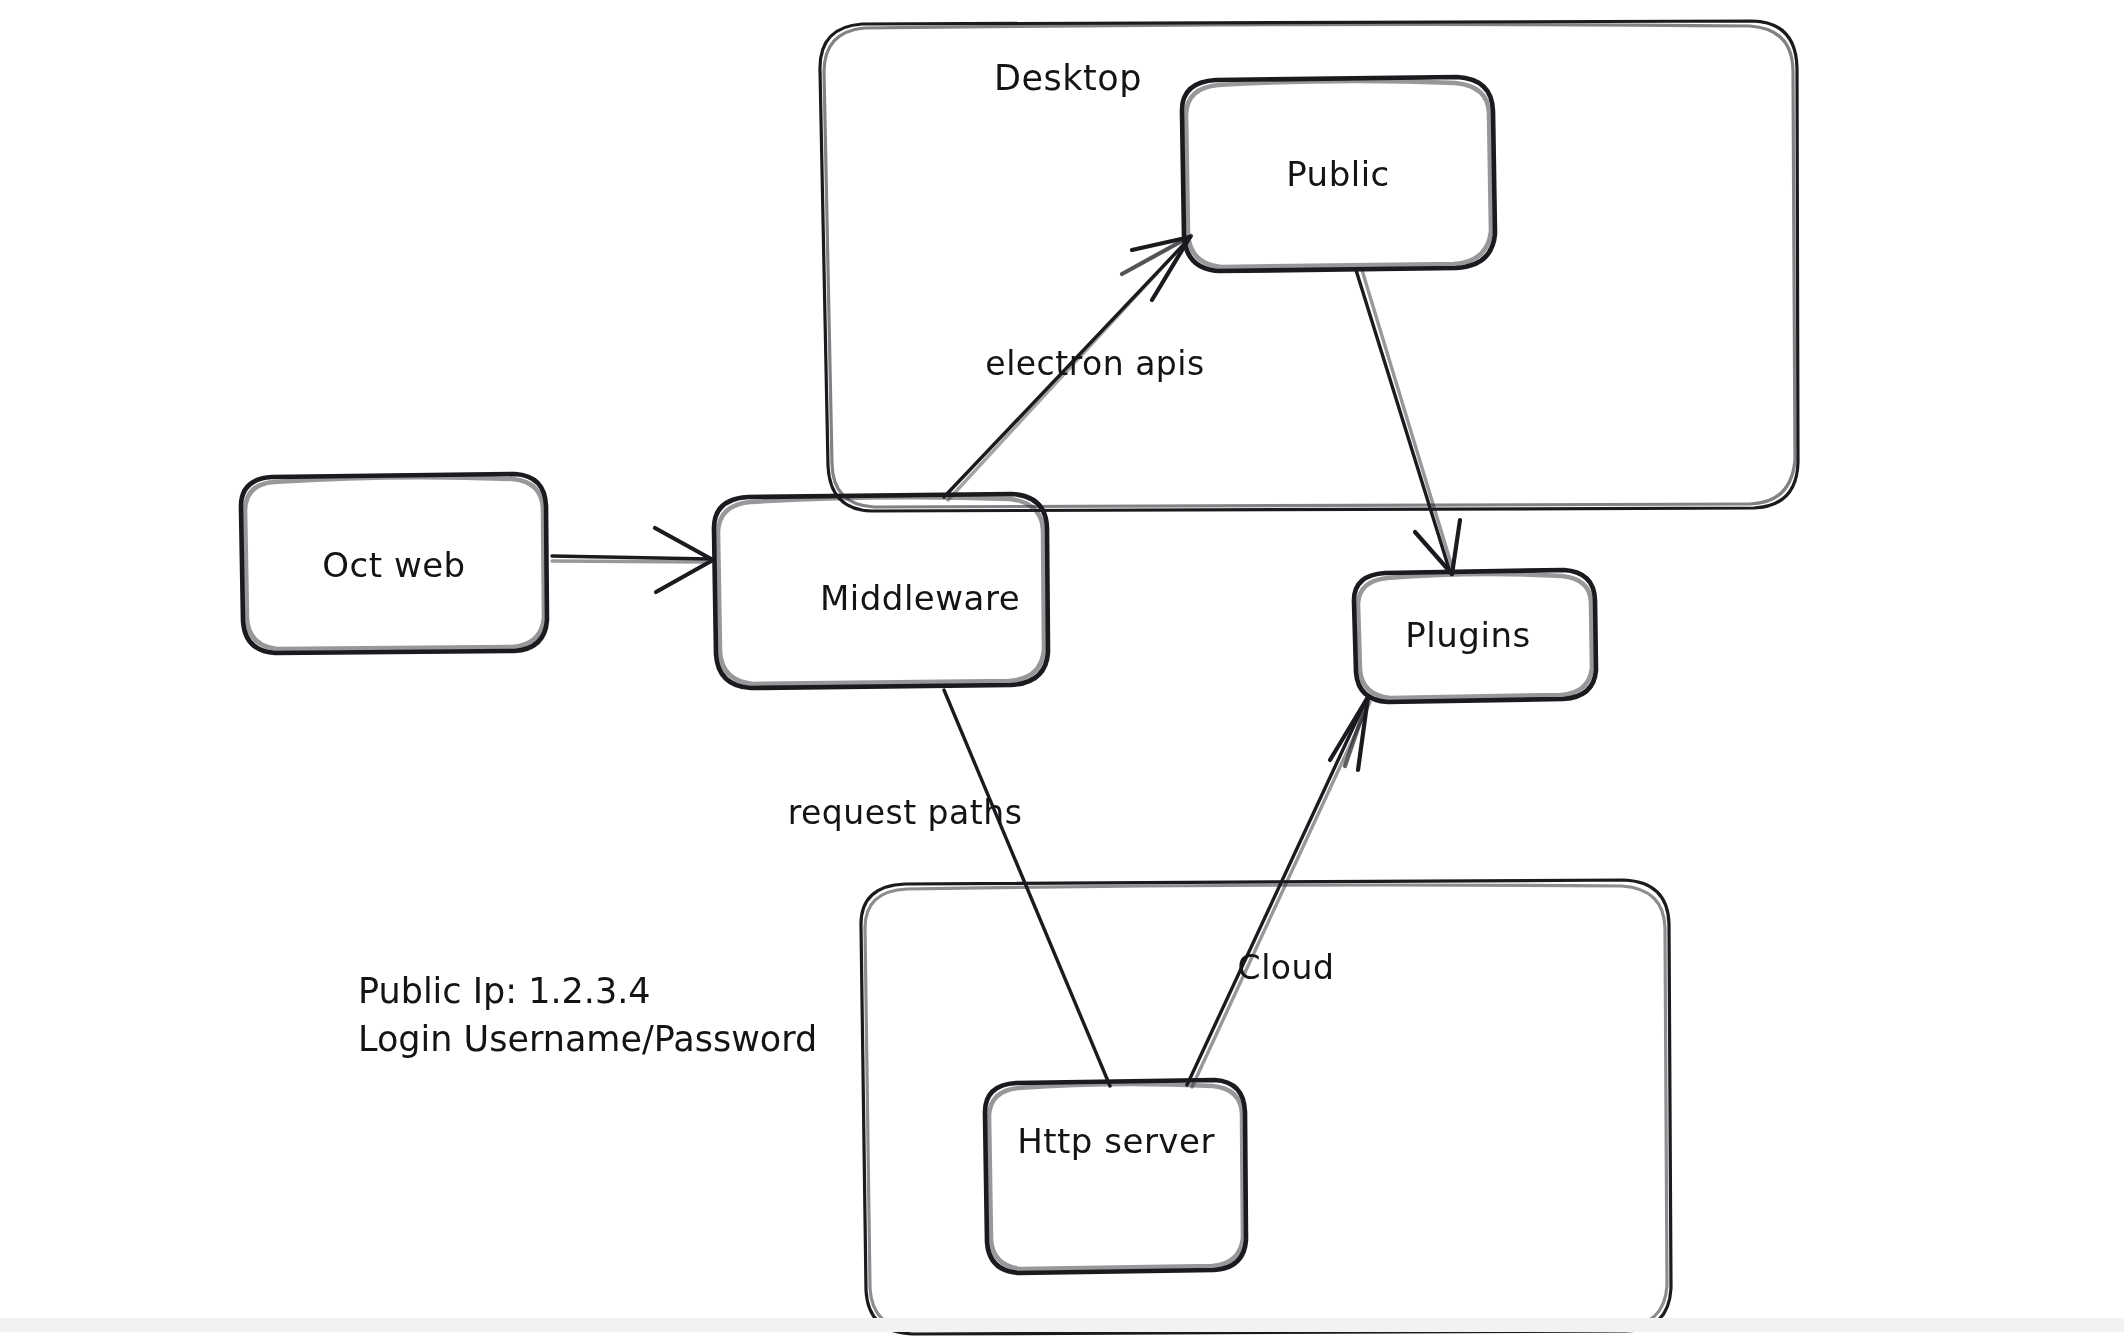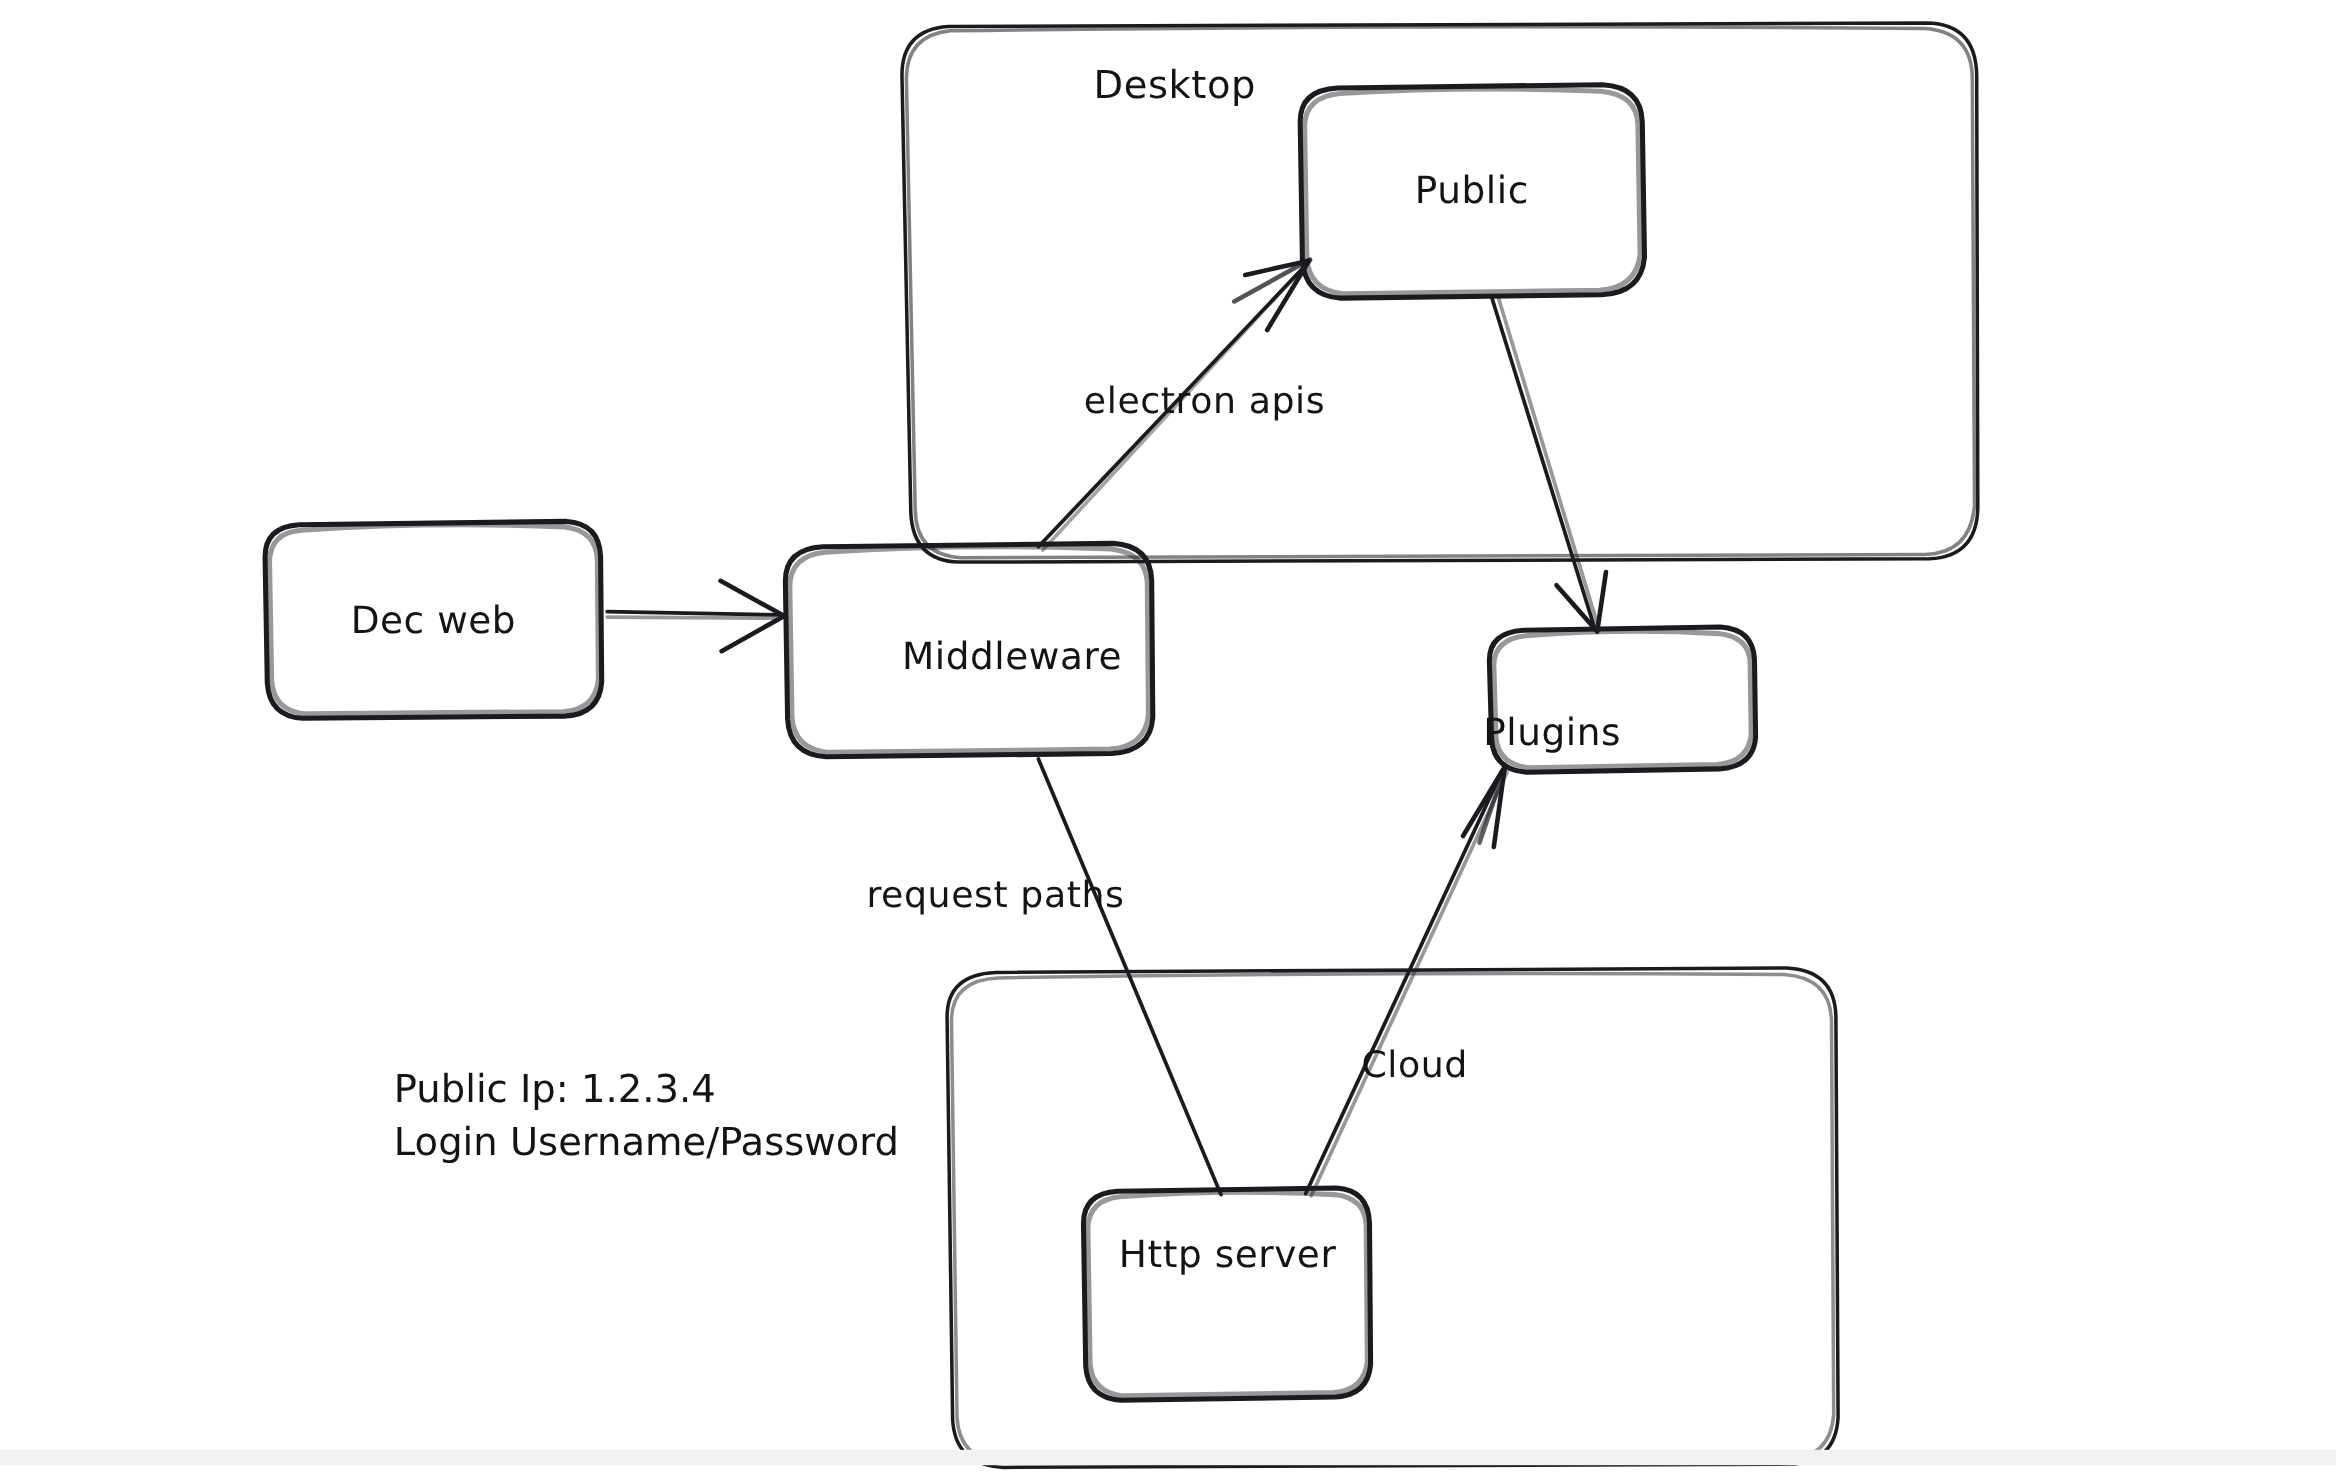--- a/index.html
+++ b/index.html
@@ -164,27 +164,27 @@
       <path class="stroke edge-stroke" d="M 1187 1085 L 1366 700"></path>
       <path class="stroke edge-stroke" d="M 1192 1087 L 1370 702" opacity="0.45"></path>
       <path class="stroke arrow-stroke" d="M 1330 760 L 1368 697"></path>
       <path class="stroke arrow-stroke" d="M 1358 770 L 1368 697"></path>
       <path class="stroke arrow-stroke" d="M 1345 766 L 1369 696" opacity="0.7"></path>
     </g>
   </svg>
 
   <div class="label container-label" style="left:1068px; top:78px;">Desktop</div>
 
-  <div class="label node-label" style="left:394px; top:565px;">Dec web</div>
+  <div class="label node-label" style="left:394px; top:565px;">Oct web</div>
 
   <div class="label node-label" style="left:920px; top:598px;">Middleware</div>
 
   <div class="label node-label" style="left:1338px; top:174px;">Public</div>
 
-  <div class="label node-label" style="left:1411px; top:635px;margin-top:32px;">Plugins</div>
+  <div class="label node-label" style="left:1468px; top:635px;">Plugins</div>
 
   <div class="label node-label" style="left:1116px; top:1141px;">Http server</div>
 
   <div class="label edge-label" style="left:1095px; top:364px;">electron apis</div>
 
   <div class="label edge-label" style="left:905px; top:813px;">request paths</div>
 
   <div class="label edge-label" style="left:1286px; top:968px;">Cloud</div>
 
   <div class="note-block" style="left:358px; top:967px;">

